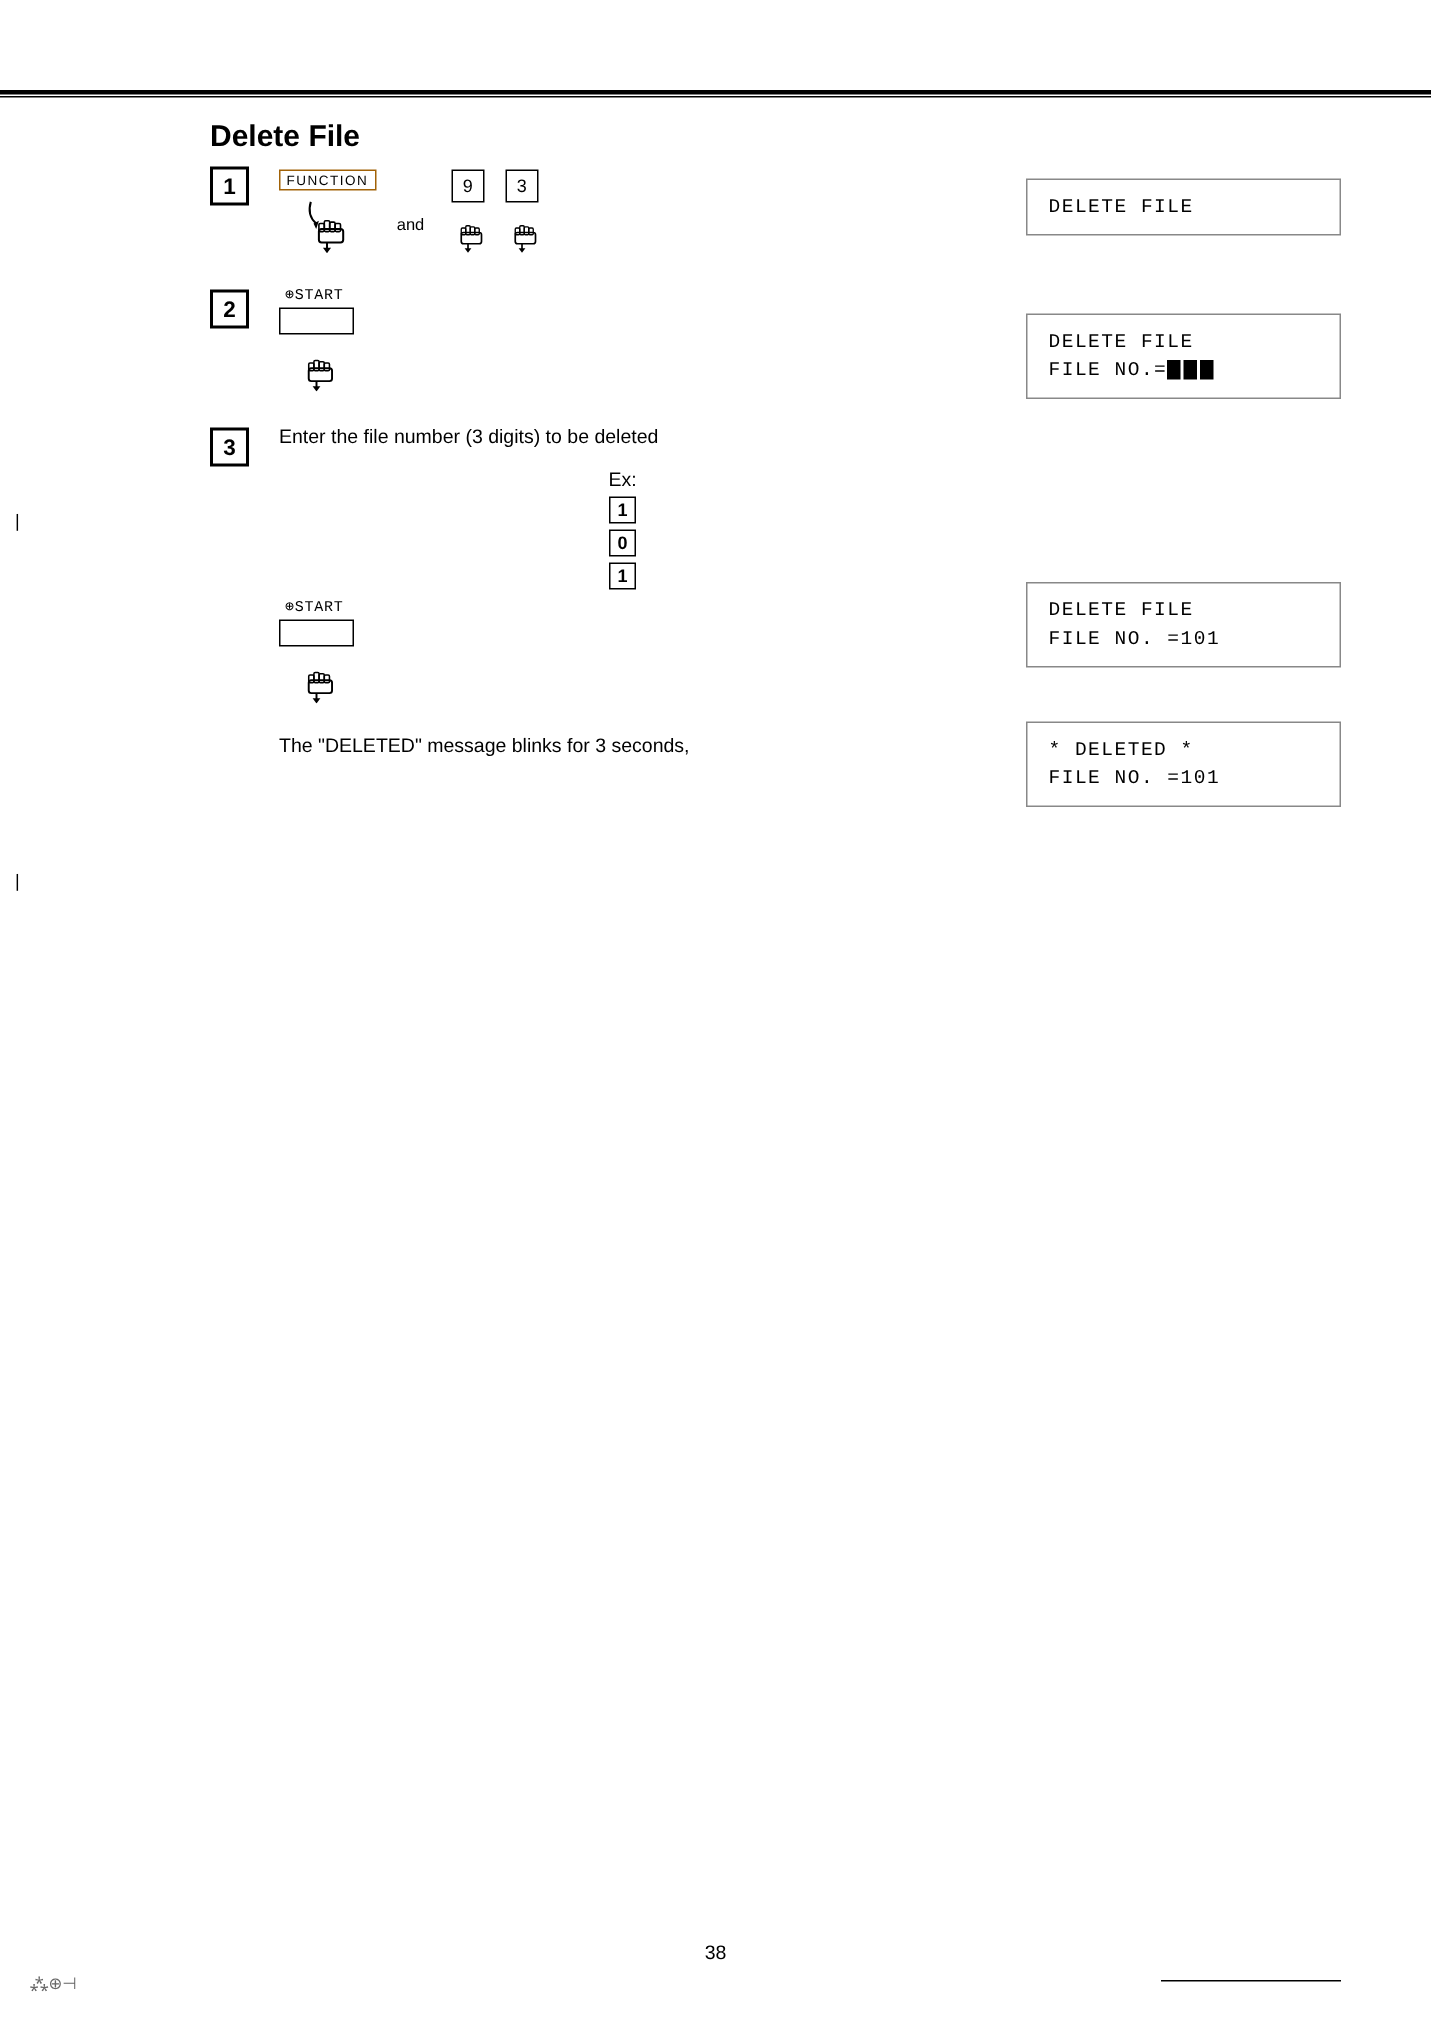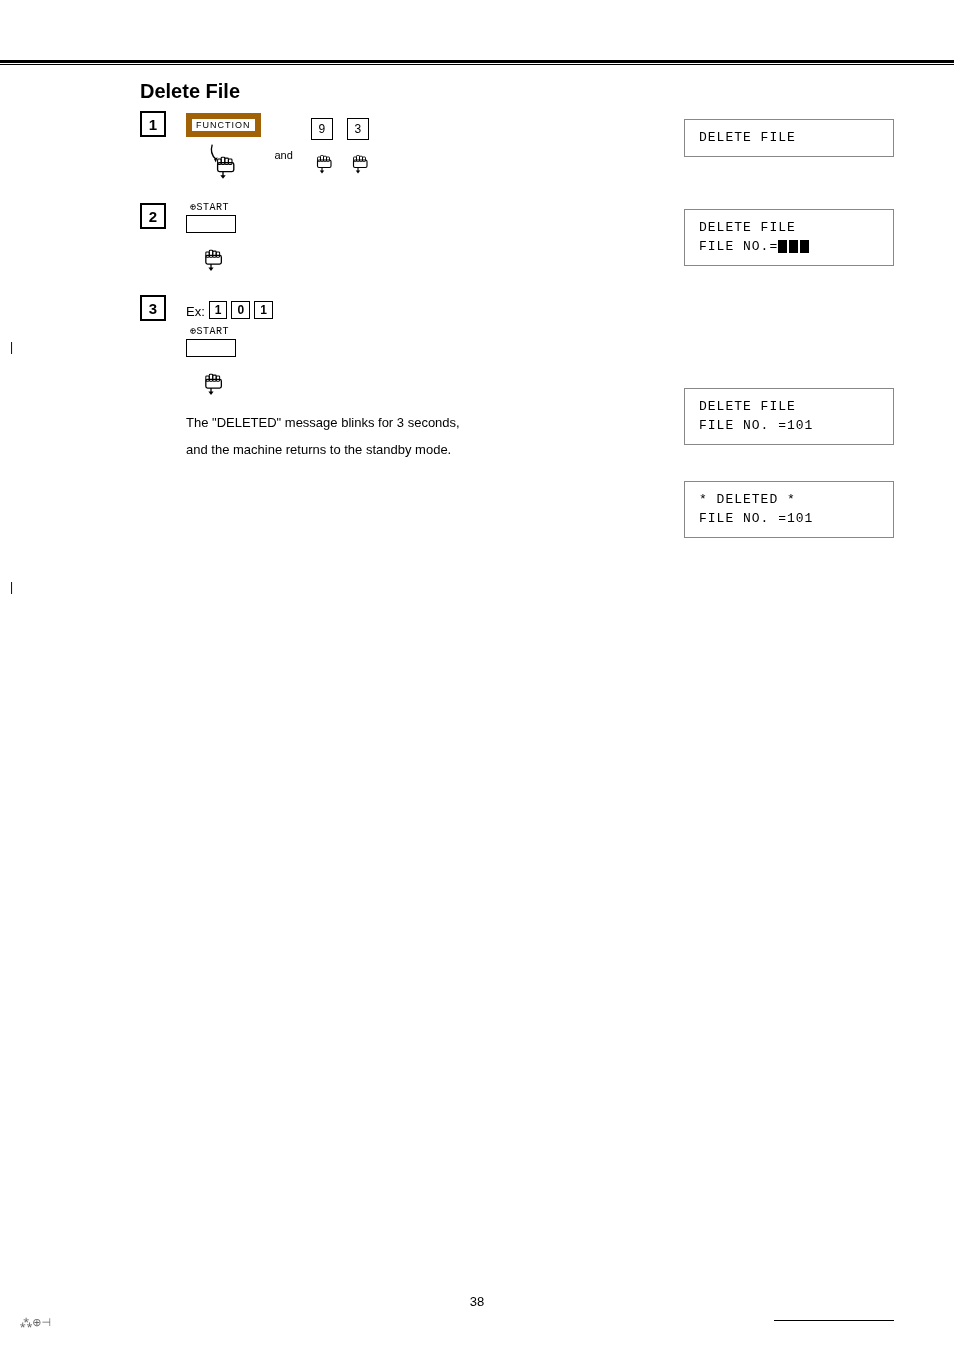--- a/index.html
+++ b/index.html
@@ -99,21 +99,21 @@
     
     .func-illustration {
       display: flex;
       flex-direction: column;
       align-items: center;
       gap: 2px;
     }
     .func-label {
       font-size: 9px;
       letter-spacing: 1px;
-      border: 6px solid #a16207;
+      border: 1px solid #a16207;
       padding: 1px 4px;
     }
 
     
     .step1-keys {
       display: flex;
       align-items: center;
       gap: 14px;
       margin-top: 4px;
     }
@@ -327,23 +327,24 @@
             </div>
           </div>
         </div>
       </div>
 
       <div class="step-row">
         <div class="step-box">
           <span>3</span>
         </div>
         <div style="flex:1;">
+          <p style="font-size:13px; margin-bottom:14px;">Enter the file number (3 digits) to be deleted</p>
 
           <div class="ex-row">
-            <div style="display:flex; align-items:flex-end; gap:4px;">
+            <div style="display:flex; align-items:center; gap:4px;flex-direction:column;">
               <span style="font-size:13px;">Ex:</span>
               <div class="num-box">1</div>
               <div class="num-box">0</div>
               <div class="num-box">1</div>
             </div>
 
             <div style="display:flex; flex-direction:column; align-items:flex-start; gap:2px;">
               <span class="start-label" style="font-size:10px; margin-left:4px;">⊕START</span>
               <div style="display:flex; flex-direction:column; align-items:center;">
                 <div style="border:1.5px solid #000; width:50px; height:18px;"></div>
@@ -354,21 +355,20 @@
                   <rect x="22" y="21" width="4" height="7" rx="1" fill="none" stroke="#000" stroke-width="1.2"></rect>
                   <rect x="26" y="22" width="4" height="6" rx="1" fill="none" stroke="#000" stroke-width="1.2"></rect>
                   <line x1="20" y1="36" x2="20" y2="42" stroke="#000" stroke-width="1.5"></line>
                   <polygon points="17,40 20,44 23,40" fill="#000"></polygon>
                 </svg>
               </div>
             </div>
 
             <div style="margin-top:6px;">
               <p class="deleted-text">The "DELETED" message blinks for 3 seconds,</p>
-              <p class="deleted-text">and the machine returns to the standby mode.</p>
             </div>
           </div>
         </div>
       </div>
 
     </div>
 
     <div class="right-lcds">
 
       <div style="margin-top:10px;">

